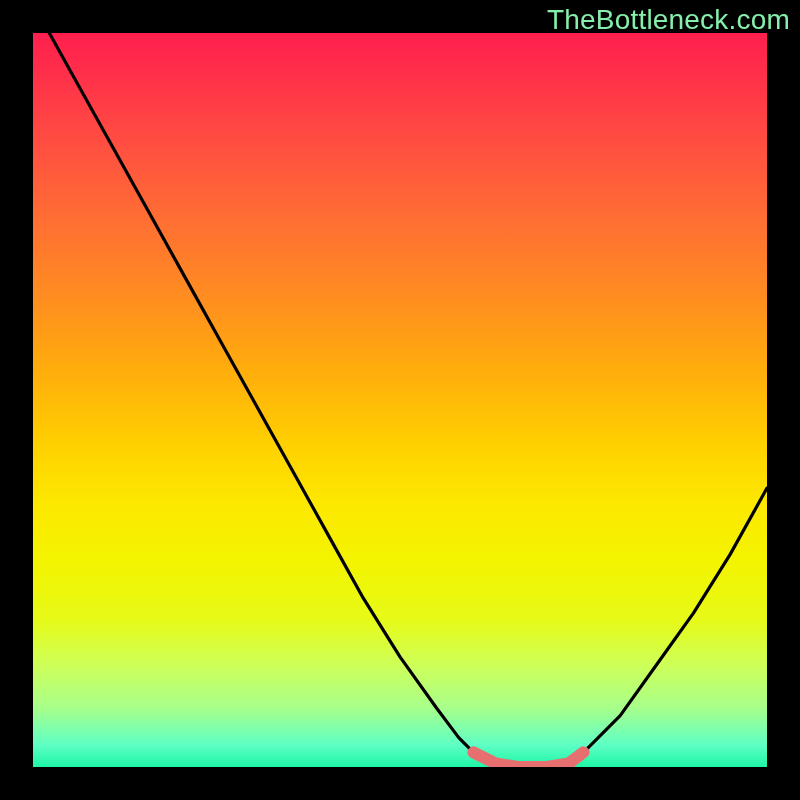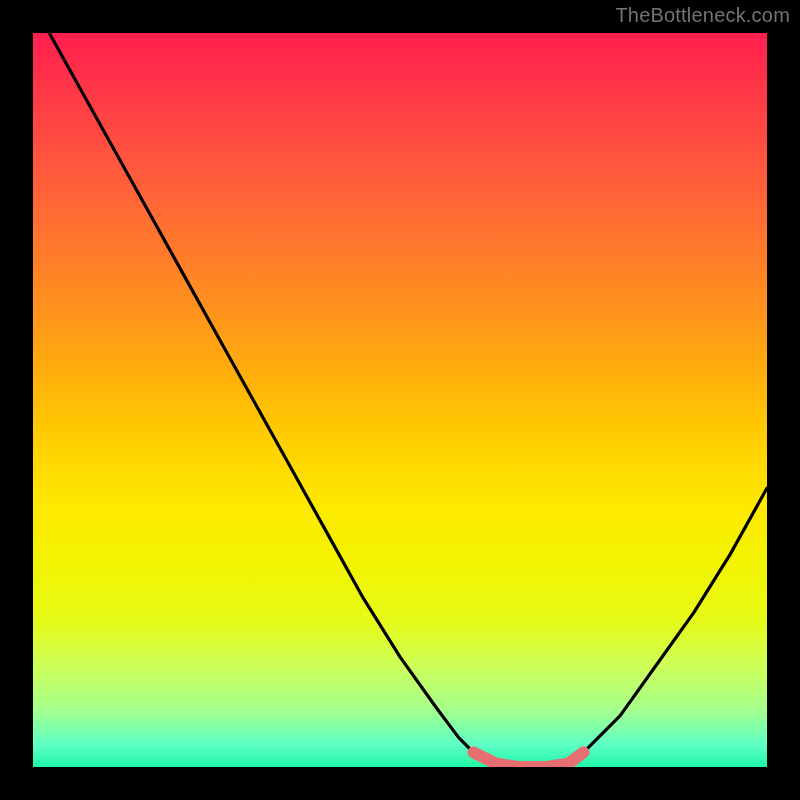--- a/index.html
+++ b/index.html
@@ -14,23 +14,23 @@
     position: relative;
     width: 800px;
     height: 800px;
     background: #000;
   }
   .watermark {
     position: absolute;
     top: 4px;
     right: 10px;
     font-family: Arial, Helvetica, sans-serif;
-    font-size: 20px;
+    font-size: 28px;
     font-weight: 500;
-    color: #737373;
+    color: #86efac;
     letter-spacing: 0.2px;
     z-index: 4;
   }
   .plot-bg {
     position: absolute;
     left: 33px;
     top: 33px;
     width: 734px;
     height: 734px;
     background: linear-gradient(to bottom,

